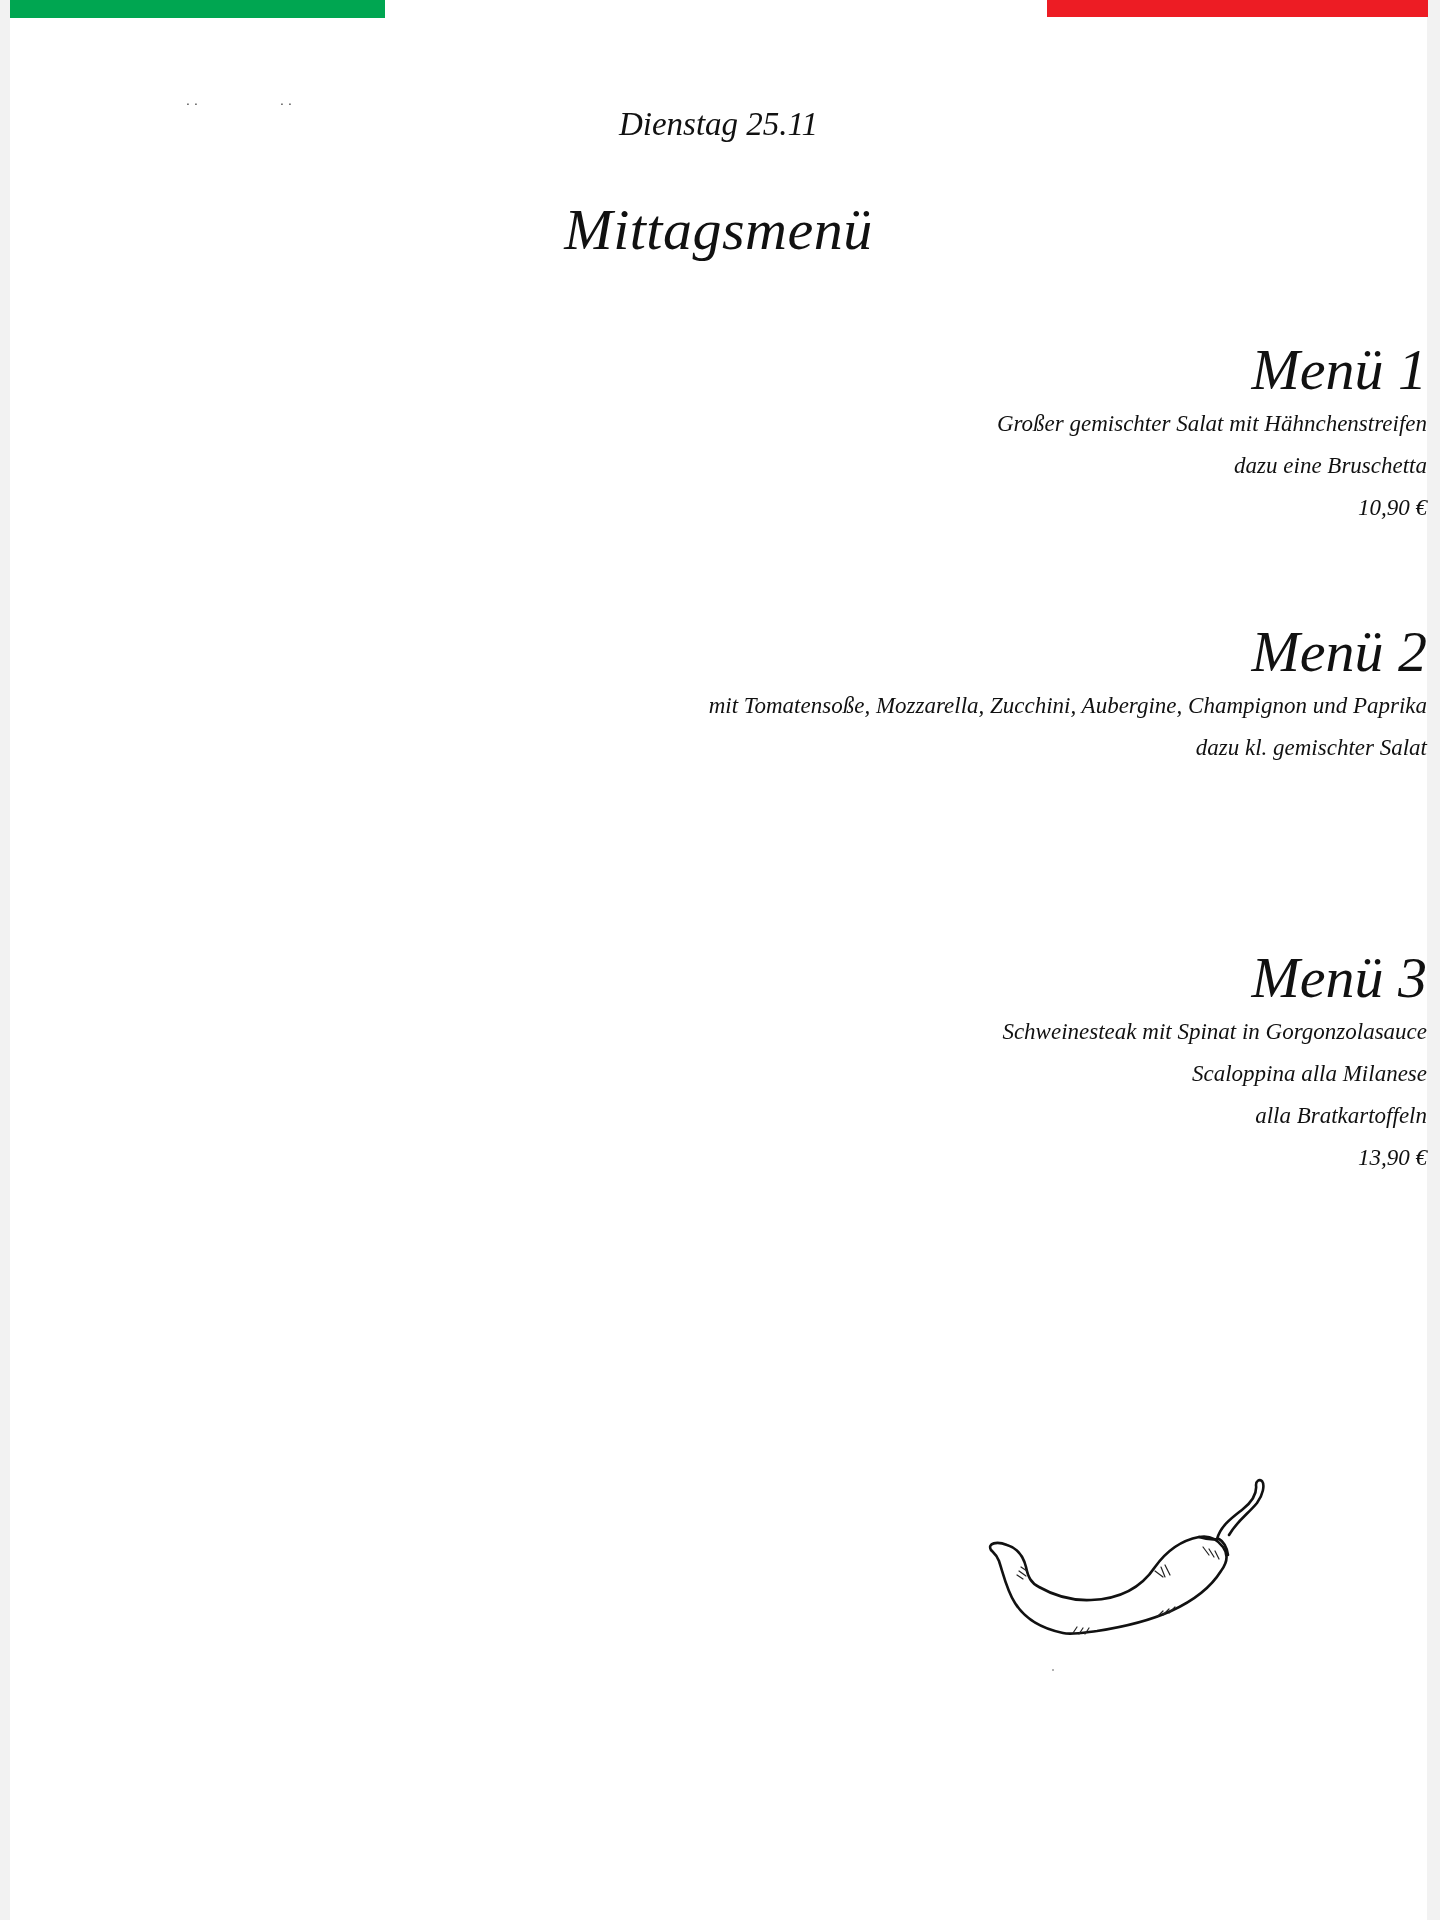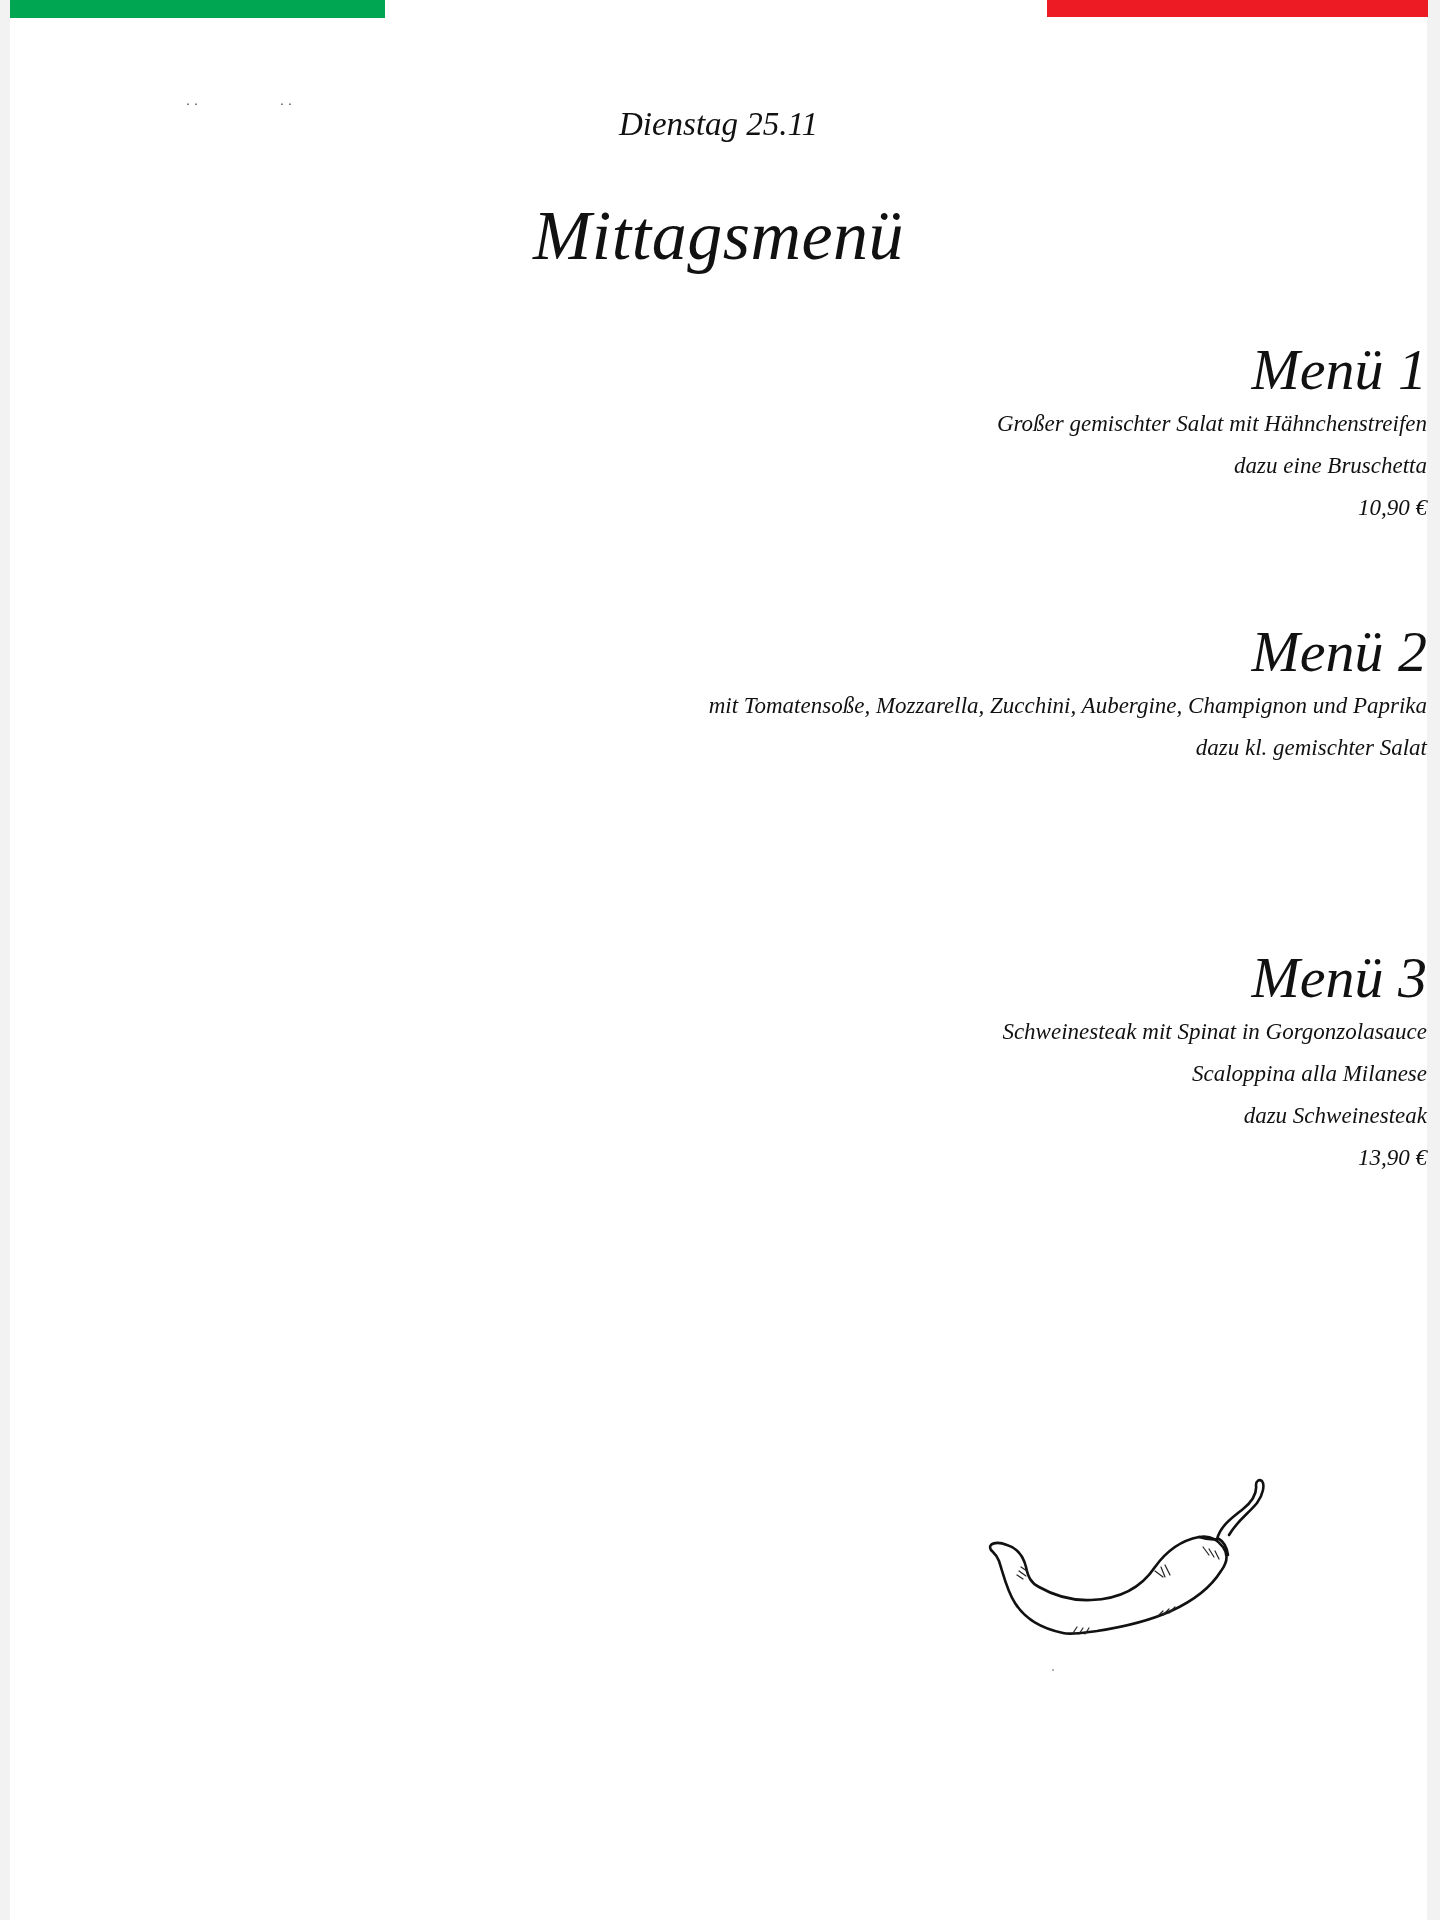--- a/index.html
+++ b/index.html
@@ -44,21 +44,21 @@
 
   .center-text {
     position: absolute;
     left: 0;
     width: 1417px;
     text-align: center;
     font-style: italic;
     white-space: nowrap;
   }
   .date { top: 106px; font-size: 33px; }
-  .title { top: 196px; font-size: 70px; letter-spacing: 0.5px; }
+  .title { top: 196px; font-size: 58px; letter-spacing: 0.5px; }
 
   .menu-block {
     position: absolute;
     left: 0;
     width: 1417px;
     text-align: right;
     font-style: italic;
   }
   .menu-heading {
     font-size: 58px;
@@ -107,21 +107,21 @@
   <div class="menu-block menu-2">
     <p class="menu-heading">Menü 2</p>
     <p class="menu-line">mit Tomatensoße, Mozzarella, Zucchini, Aubergine, Champignon und Paprika</p>
     <p class="menu-line">dazu kl. gemischter Salat</p>
   </div>
 
   <div class="menu-block menu-3">
     <p class="menu-heading">Menü 3</p>
     <p class="menu-line">Schweinesteak mit Spinat in Gorgonzolasauce</p>
     <p class="menu-line">Scaloppina alla Milanese</p>
-    <p class="menu-line">dazu Schweinesteak</p>
+    <p class="menu-line">alla Bratkartoffeln</p>
     <p class="menu-line">13,90 €</p>
   </div>
 
   <svg class="chili" viewBox="0 0 300 220" xmlns="http://www.w3.org/2000/svg">
     <g fill="none" stroke="#111" stroke-width="2.6" stroke-linecap="round" stroke-linejoin="round">
 
       <path d="M18,95 C14,88 24,86 34,90 C44,93 50,100 53,112 C55,122 58,128 66,132
                C80,140 96,146 118,145 C150,144 170,130 182,112 C192,98 205,86 226,82
                C236,80 244,84 250,92 C256,100 254,108 248,116
                C238,132 220,146 198,156 C176,166 150,172 124,176

